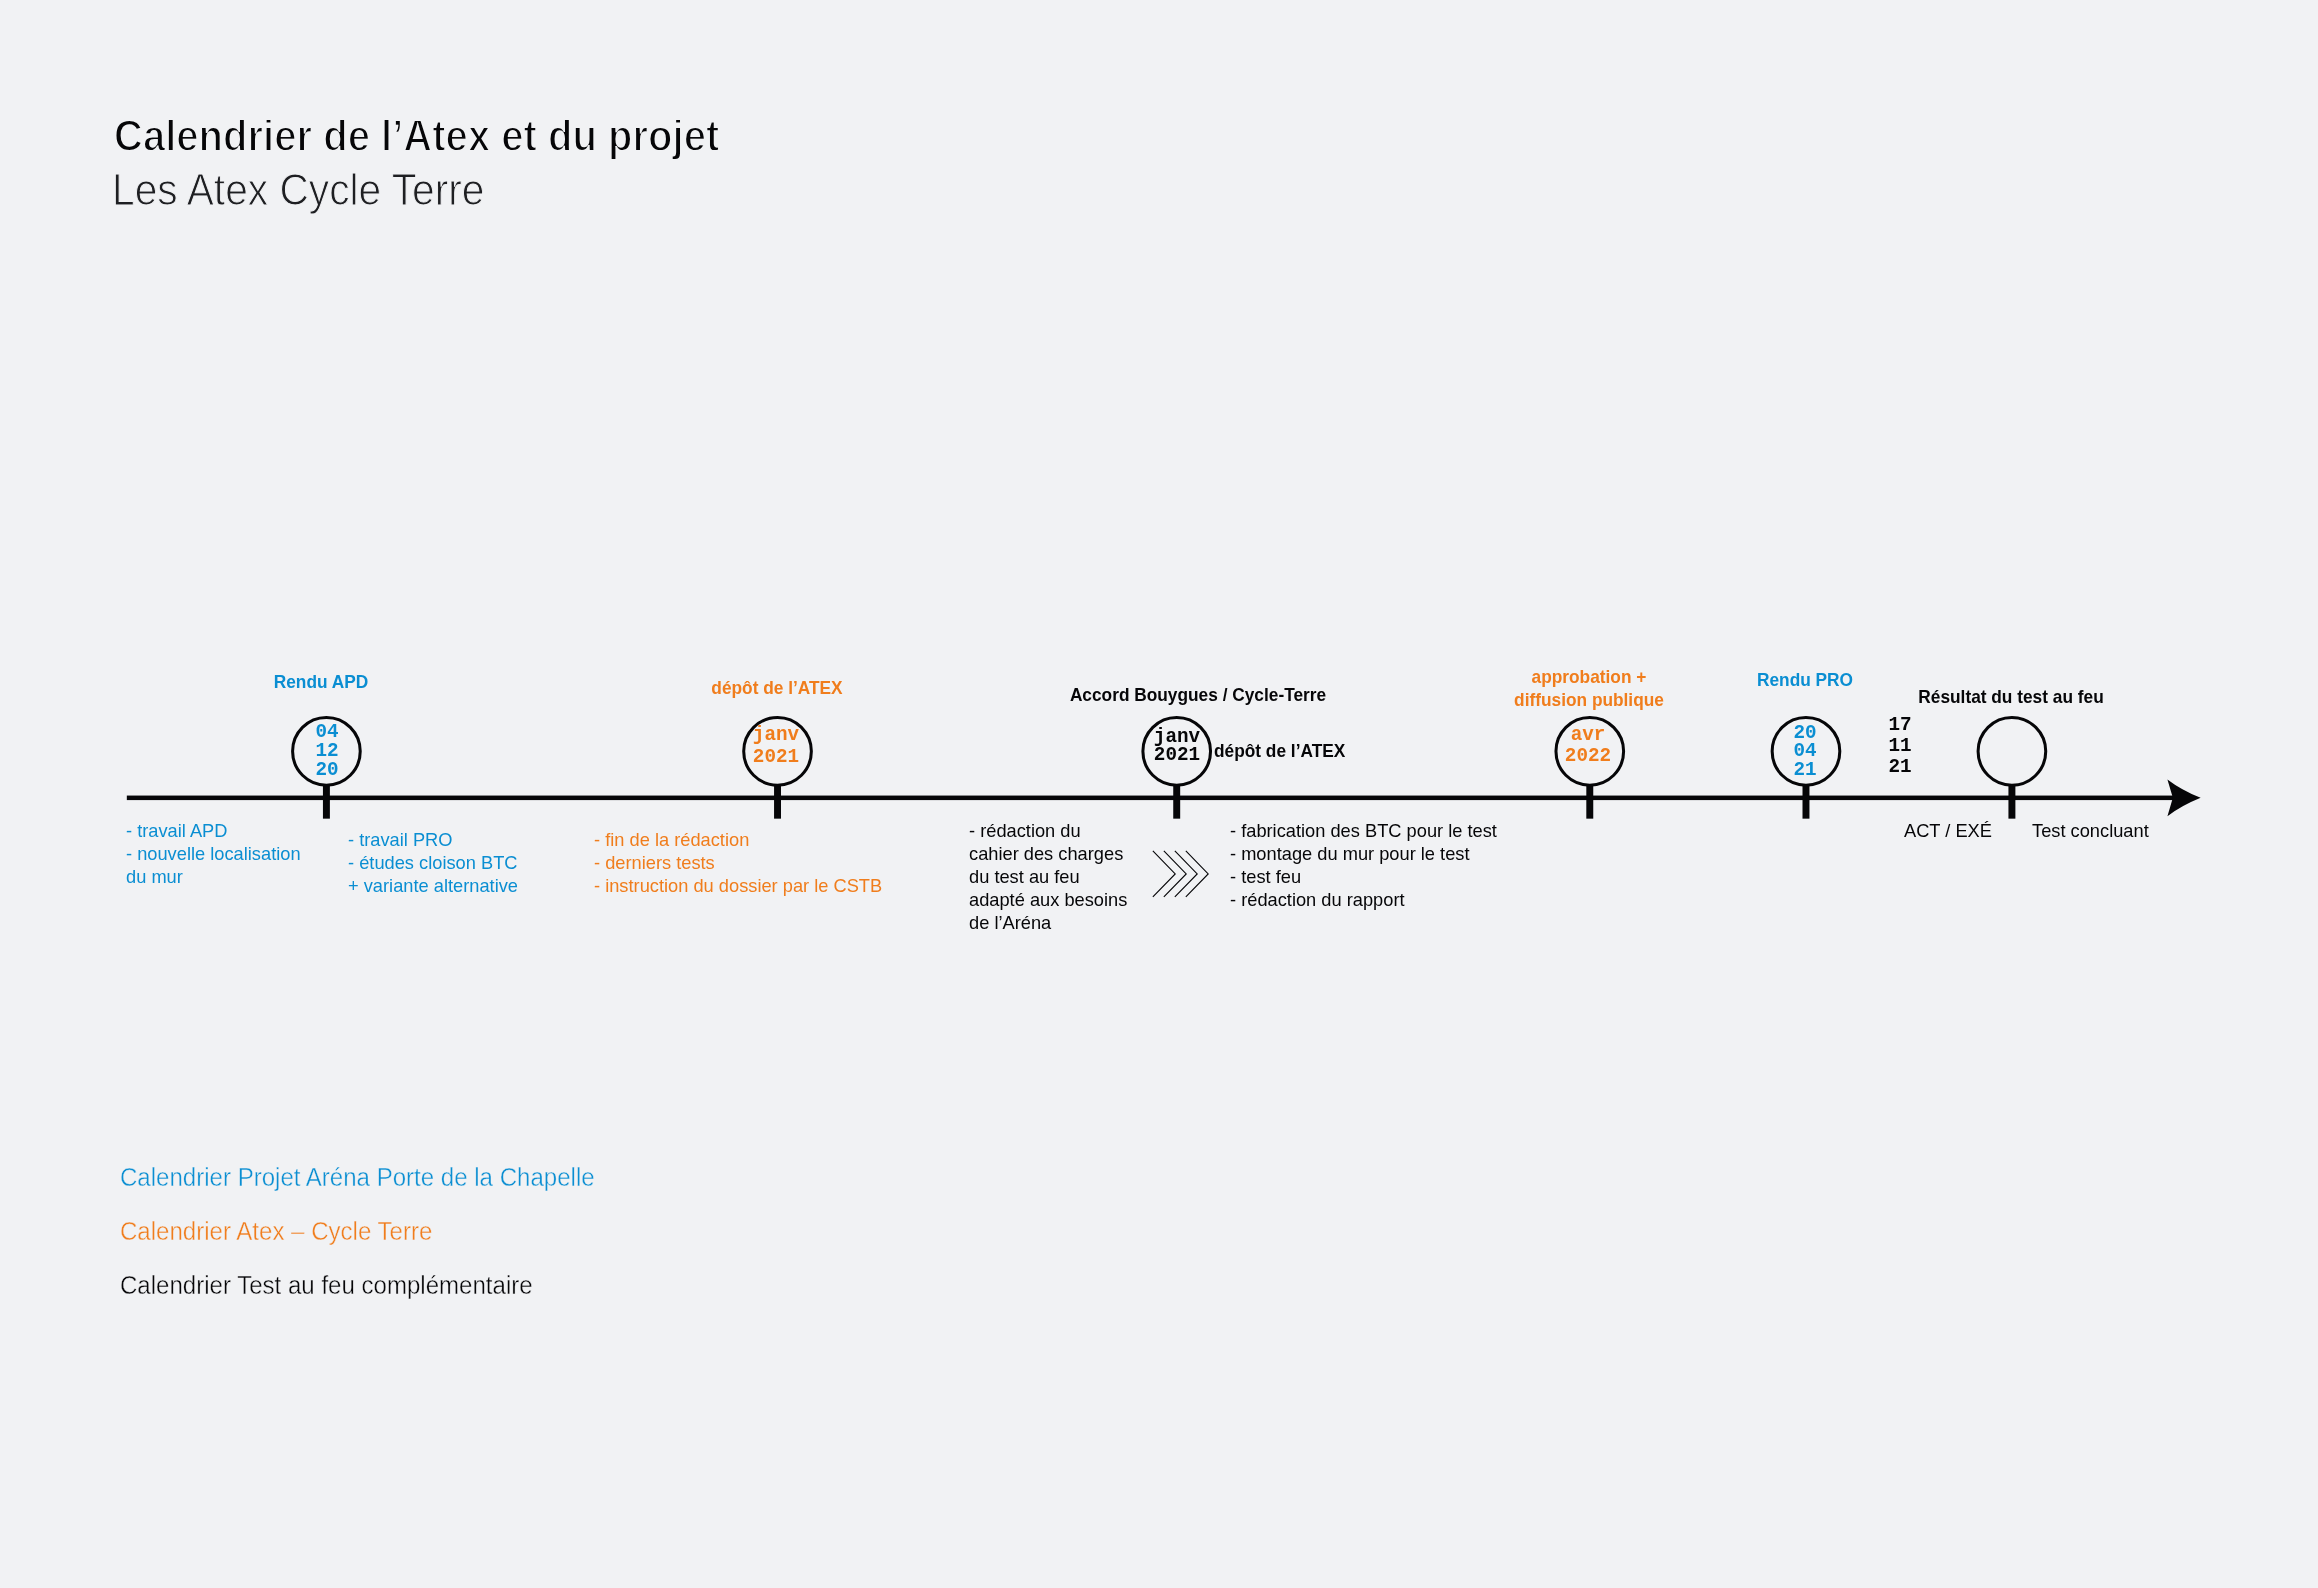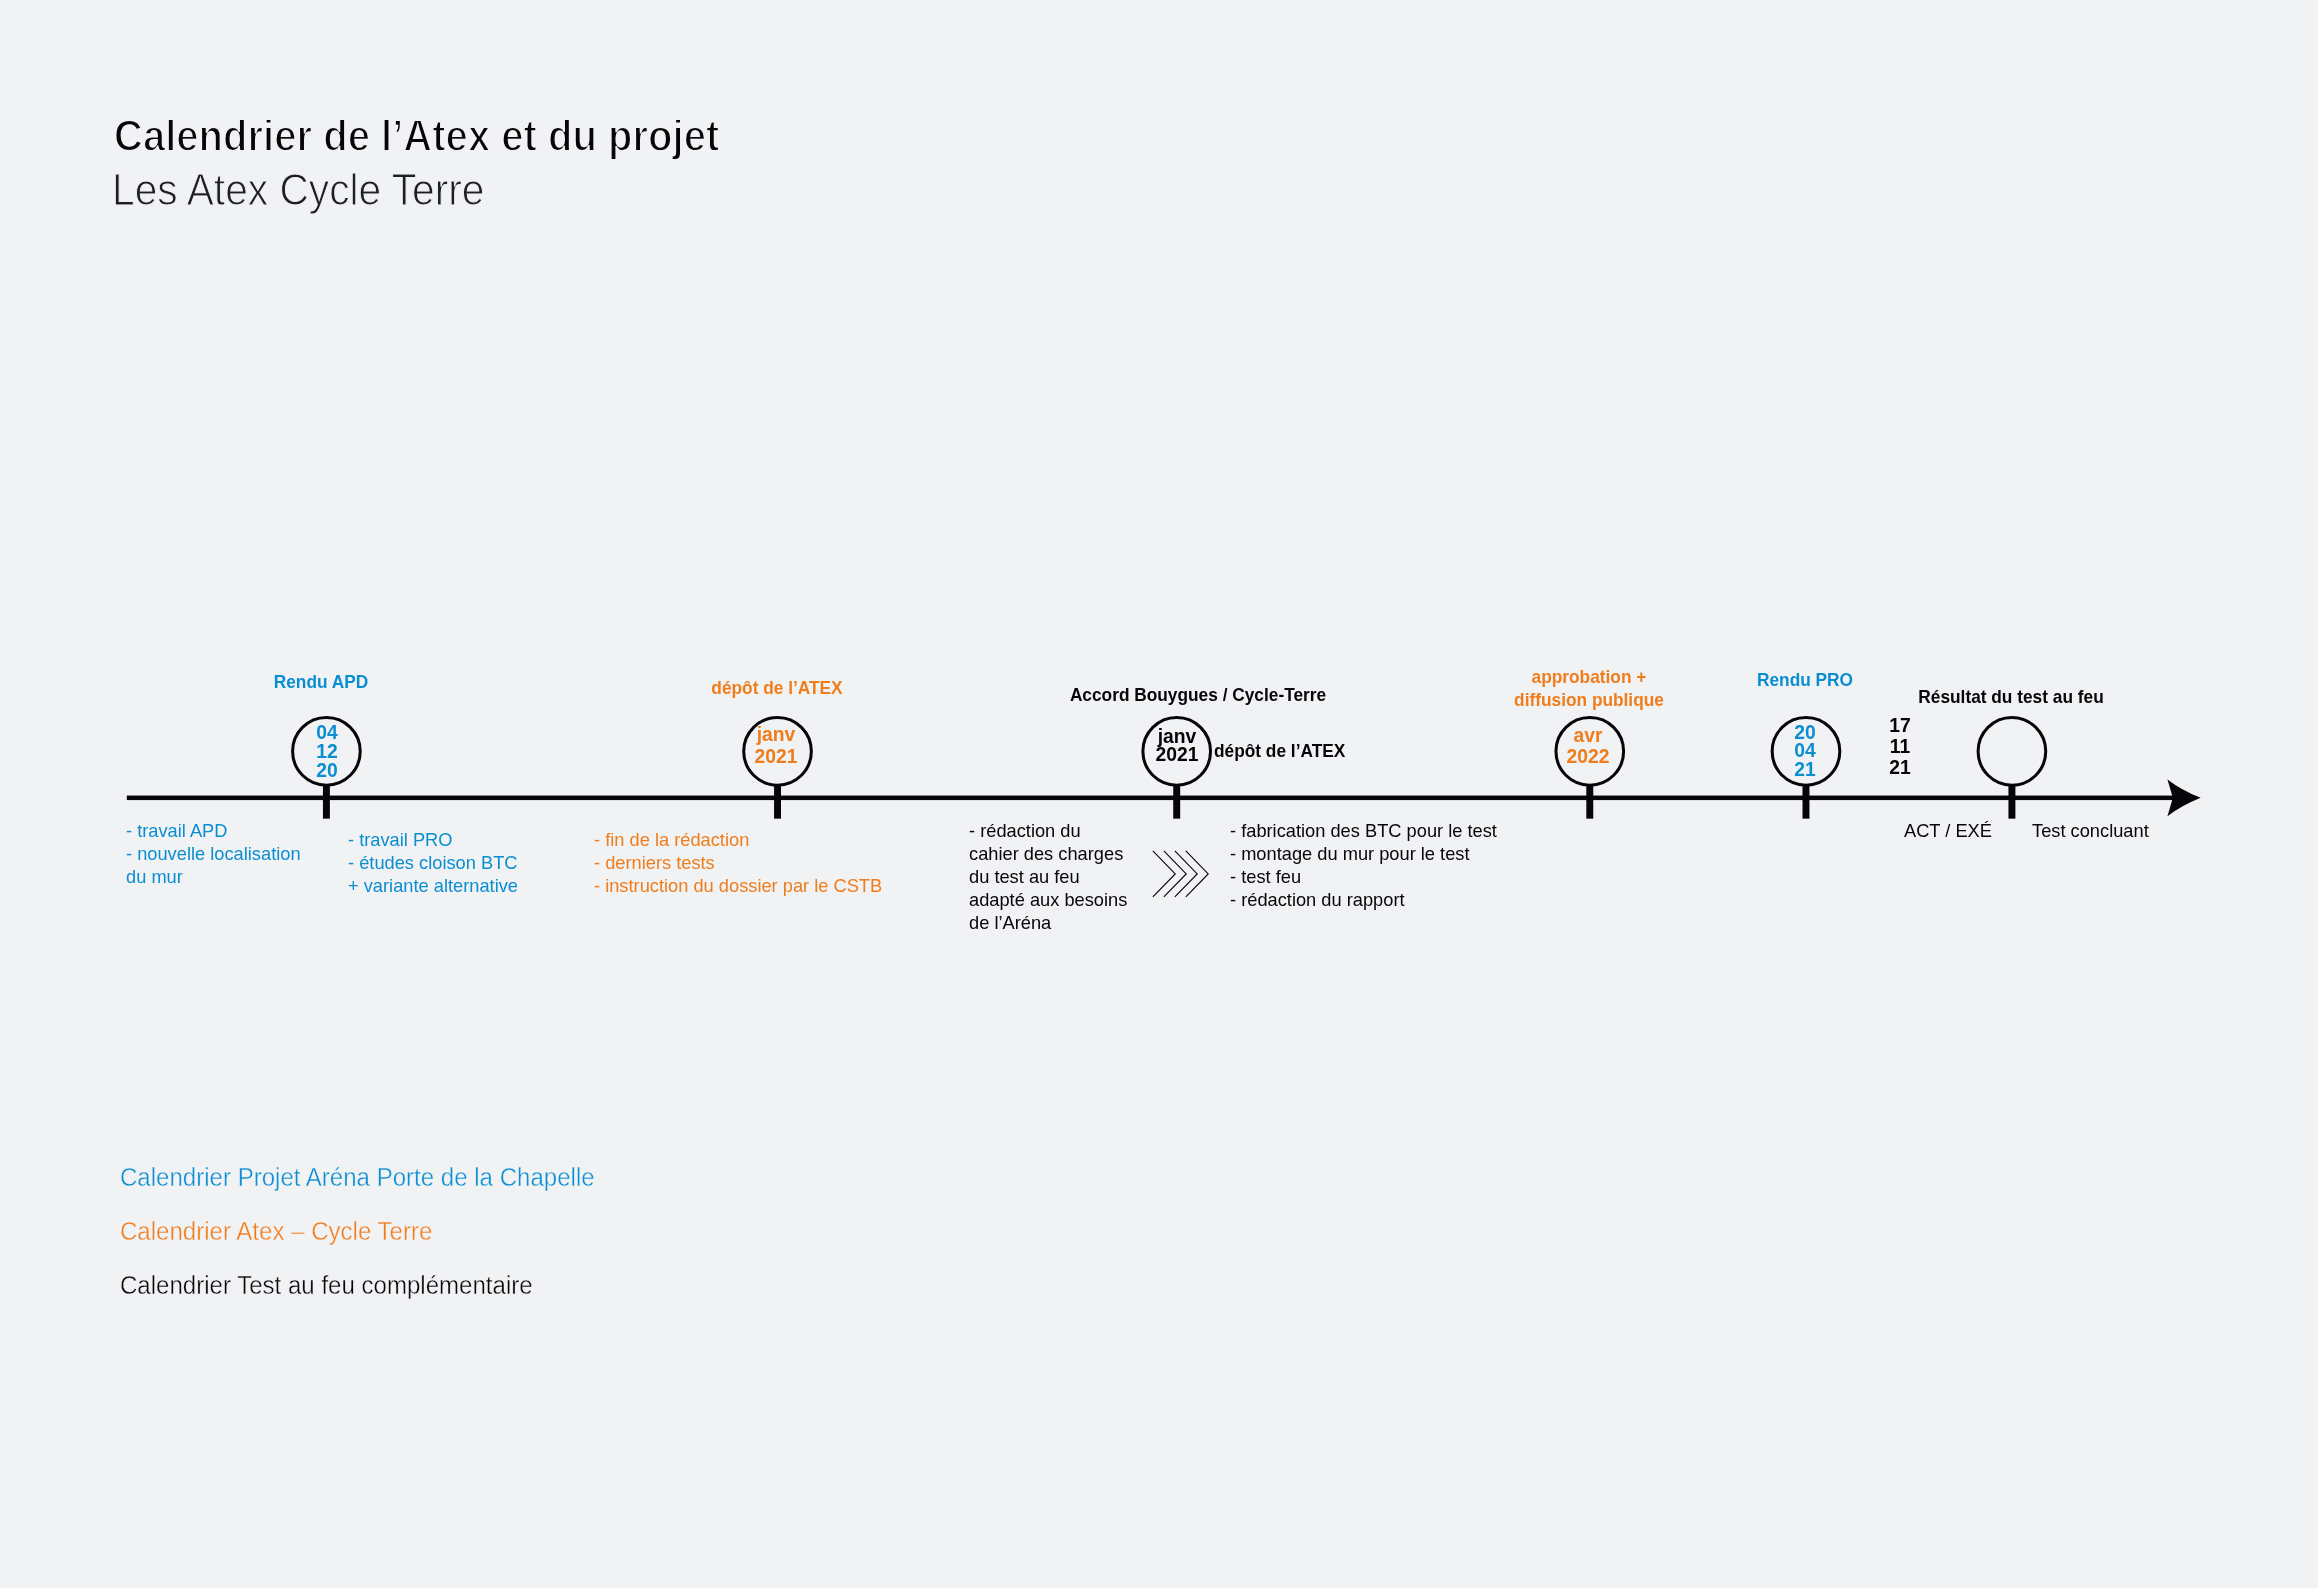--- a/index.html
+++ b/index.html
@@ -21,21 +21,21 @@
 
   
   .nodelabel{position:absolute;font-size:19px;font-weight:700;line-height:23px;
              white-space:pre;text-align:center;
              transform:translate(-50%,-100%) scaleX(0.91);}
   .sidelabel{position:absolute;font-size:19px;font-weight:700;line-height:22px;
              white-space:nowrap;transform:translateY(-50%) scaleX(0.91);
              transform-origin:left center;}
   .datetext{position:absolute;font-size:19.3px;font-weight:700;
             white-space:pre;text-align:center;
-            transform:translate(-50%,-100%);}
+            transform:translate(-50%,-100%);font-family:Liberation Mono, monospace;}
   .note{position:absolute;font-size:19px;font-weight:400;line-height:23px;
         white-space:pre;transform:scaleX(0.961);transform-origin:left top;}
 
   .legend-item{position:absolute;left:120px;font-size:26px;font-weight:400;line-height:1;
                white-space:nowrap;
                -webkit-text-stroke-width:0.4px;-webkit-text-stroke-color:#f1f2f4;
                transform:scaleX(0.925);transform-origin:left top;}
   .c-blue{color:#0a8ed2;} .c-orange{color:#f07d1c;} .c-black{color:#060608;}
 </style>
 </head>

